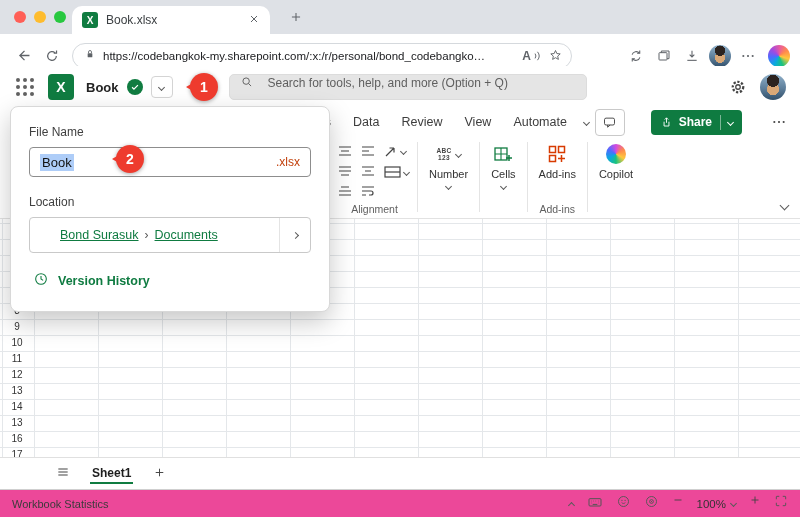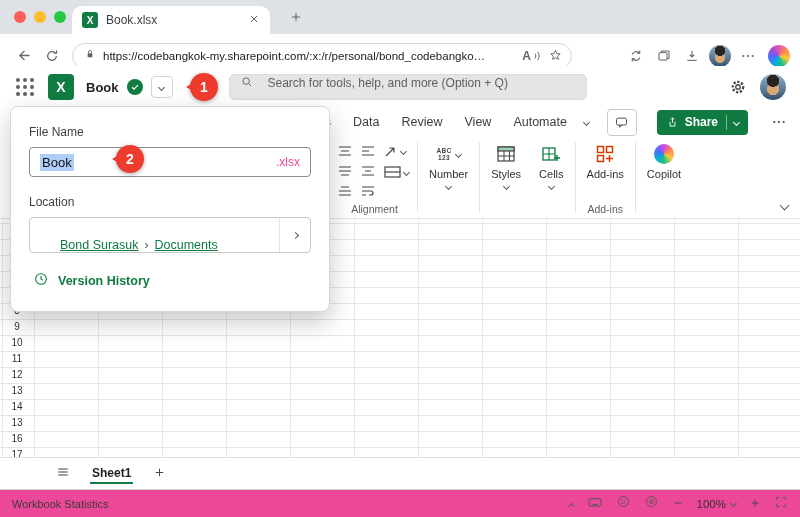--- a/index.html
+++ b/index.html
@@ -44,21 +44,21 @@
   .chevbox{width:20px;height:20px;border:1px solid #d4d4d4;border-radius:4px;display:flex;align-items:center;justify-content:center;margin-left:8px;flex:none;}
   .xsearch{margin-left:56px;width:358px;height:26px;background:#e5e5e5;border:1px solid #dcdcdc;border-radius:5px;display:flex;align-items:flex-start;gap:12px;padding:0 10px;box-sizing:border-box;}
   .xsearch input{border:none;outline:none;background:transparent;font-size:12px;color:#444;width:100%;font-family:inherit;}
   .xsearch input::placeholder{color:#5f5f5f;opacity:1;}
 
   
   .rtabs{position:absolute;left:0;top:108px;width:800px;height:28px;background:#fff;display:flex;align-items:center;box-sizing:border-box;}
   .rtab-list{display:flex;align-items:center;margin-left:268px;}
   .rtab{padding:0 11px;font-size:12.5px;color:#3d3d3d;white-space:nowrap;}
   .mode-chev{margin-left:6px;display:flex;align-items:center;}
-  .rtab-right{margin-left:auto;display:flex;align-items:center;gap:20px;margin-right:10px;}
+  .rtab-right{margin-left:auto;display:flex;align-items:center;gap:26px;margin-right:10px;}
   .comment-btn{width:28px;height:25px;border:1px solid #c9c9c9;border-radius:4px;display:flex;align-items:center;justify-content:center;background:#fff;}
   .share-btn{display:flex;align-items:center;gap:6px;background:#0f7b41;color:#fff;border-radius:4px;height:25px;padding:0 9px;font-size:12px;font-weight:600;}
   .share-chev{display:flex;align-items:center;margin-left:2px;padding-left:7px;border-left:1px solid rgba(255,255,255,.45);height:15px;}
   .more-dots{display:flex;align-items:center;justify-content:center;width:22px;height:24px;}
 
   
   .rcontent{position:absolute;left:0;top:136px;width:800px;height:83px;background:#fff;border-bottom:1px solid #e2e2e2;display:flex;box-sizing:border-box;padding-left:334px;}
   .rdiv{width:1px;background:#e4e4e4;margin:6px 2px;}
   .rgroup{position:relative;height:100%;display:flex;flex-direction:column;align-items:center;}
   .grouplabel{position:absolute;bottom:3px;left:0;right:0;text-align:center;font-size:10.5px;color:#5f5f5f;white-space:nowrap;}
@@ -83,32 +83,32 @@
   .rownums{position:absolute;left:0;top:0;width:34px;padding-top:84px;box-sizing:border-box;}
   .rownum{height:16px;line-height:16px;text-align:center;font-size:10px;color:#333;font-weight:500;}
 
   
   .sheetbar{position:absolute;left:0;top:457px;width:800px;height:32px;background:#fff;border-top:1px solid #e0e0e0;display:flex;align-items:center;gap:20px;padding-left:56px;box-sizing:border-box;}
   .sheet-tab{font-size:12px;font-weight:700;color:#1e1e1e;padding:2px 2px;border-bottom:2px solid #107c41;}
 
   
   .statusbar{position:absolute;left:0;top:489px;width:800px;height:28px;background:#ec4899;border-top:1px solid #cfcfcf;display:flex;align-items:center;box-sizing:border-box;padding:0 12px;}
   .sb-left{font-size:11px;color:#3b3b3b;}
-  .sb-right{margin-left:auto;display:flex;align-items:center;gap:13px;}
+  .sb-right{margin-left:auto;display:flex;gap:13px;}
   .sb-minus{font-size:13px;color:#444;line-height:1;}
   .sb-zoom{display:flex;align-items:center;gap:5px;font-size:11.5px;color:#333;}
   .sb-plus{font-size:14px;color:#444;line-height:1;}
 
   
   .panel{position:absolute;left:10px;top:106px;width:320px;background:#fff;border:1px solid #d8d8d8;border-radius:8px;box-shadow:0 10px 26px rgba(0,0,0,.22);z-index:40;box-sizing:border-box;padding:18px 18px 20px;}
   .plabel{font-size:12px;color:#404040;}
   .fni{margin-top:8px;height:30px;border:1px solid #8d8d8d;border-radius:4px;display:flex;align-items:center;padding:0 10px;box-sizing:border-box;}
   .fni .sel{background:#aecdf8;color:#111;font-size:13px;padding:1px 2px;}
-  .fni .ext{margin-left:auto;font-size:12px;color:#ec4899;}
-  .locbox{margin-top:8px;height:36px;border:1px solid #c9c9c9;border-radius:4px;display:flex;align-items:flex-end;box-sizing:border-box;padding-left:30px;}
+  .fni .ext{margin-left:auto;font-size:12px;color:#c2410c;}
+  .locbox{margin-top:8px;height:36px;border:1px solid #c9c9c9;border-radius:4px;display:flex;align-items:center;box-sizing:border-box;padding-left:30px;}
   .loclink{font-size:12.5px;color:#0f7b41;text-decoration:underline;white-space:nowrap;}
   .locsep{font-size:12px;color:#555;margin:0 6px;}
   .locchev{margin-left:auto;width:30px;height:100%;display:flex;align-items:center;justify-content:center;border-left:1px solid #e4e4e4;}
   .vh-row{margin-top:18px;display:flex;align-items:center;gap:9px;padding-left:4px;}
   .vh-label{font-size:12.5px;font-weight:700;color:#0f7b41;}
   .mt18{margin-top:18px;}
 
   
   .callout{position:absolute;width:28px;height:28px;border-radius:50%;background:#ee3b2e;color:#fff;font-weight:bold;font-size:14px;display:flex;align-items:center;justify-content:center;z-index:60;box-shadow:0 1px 4px rgba(0,0,0,.35);}
   .callout::before{content:"";position:absolute;left:-11px;top:50%;transform:translateY(-50%);border:7px solid transparent;border-right:12px solid #ee3b2e;}
@@ -353,33 +353,20 @@
           </span>
           <span class="chv chv-sm"></span>
         </span>
         <span class="biglabel">Number</span>
         <span class="chv chv-sm"></span>
       </div>
     </div>
 
     <div class="rdiv"></div>
 
-    <div class="rgroup">
-      <div class="bigbtn">
-        <span class="iconrow">
-          <svg width="18" height="16" viewBox="0 0 18 16">
-              <rect x="1" y="1" width="16" height="14" fill="none" stroke="#444" stroke-width="1.2"></rect>
-              <rect x="1" y="1" width="16" height="4" fill="#9fd3b6" stroke="#444" stroke-width="1.2"></rect>
-              <path d="M1 10h16M7 5v10M12.5 5v10" stroke="#444" stroke-width="1"></path>
-            </svg>
-        </span>
-        <span class="biglabel">Styles</span>
-        <span class="chv chv-sm"></span>
-      </div>
-    </div>
 
     <div class="rgroup">
       <div class="bigbtn">
         <span class="iconrow">
           <svg width="18" height="16" viewBox="0 0 18 16">
               <rect x="1" y="2" width="12" height="12" fill="none" stroke="#107c41" stroke-width="1.3"></rect>
               <path d="M1 8h12M7 2v12" stroke="#107c41" stroke-width="1.1"></path>
               <path d="M15 9v6M12 12h6" stroke="#107c41" stroke-width="1.5"></path>
             </svg>
         </span>

